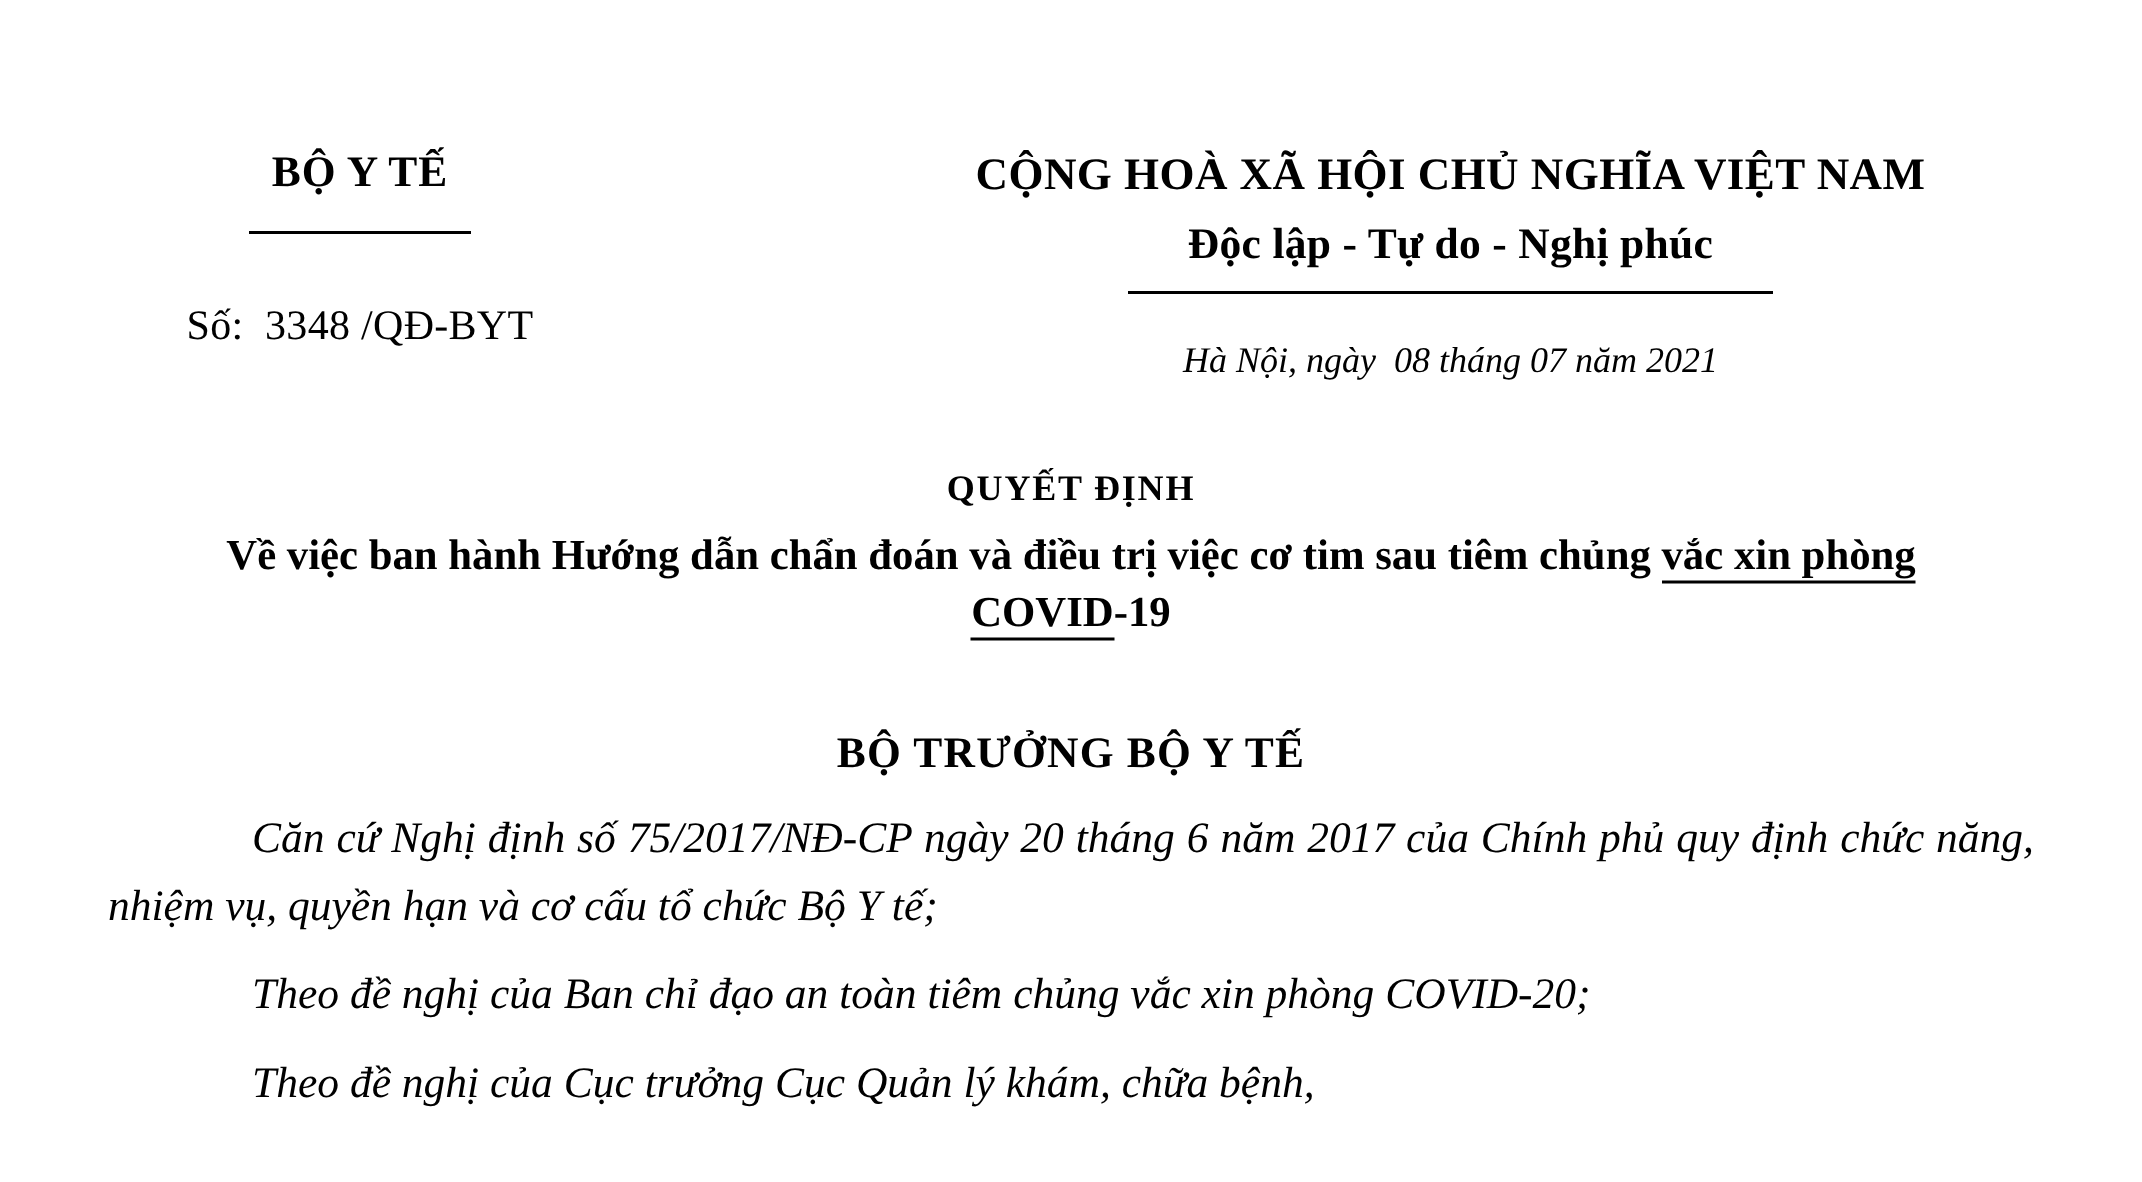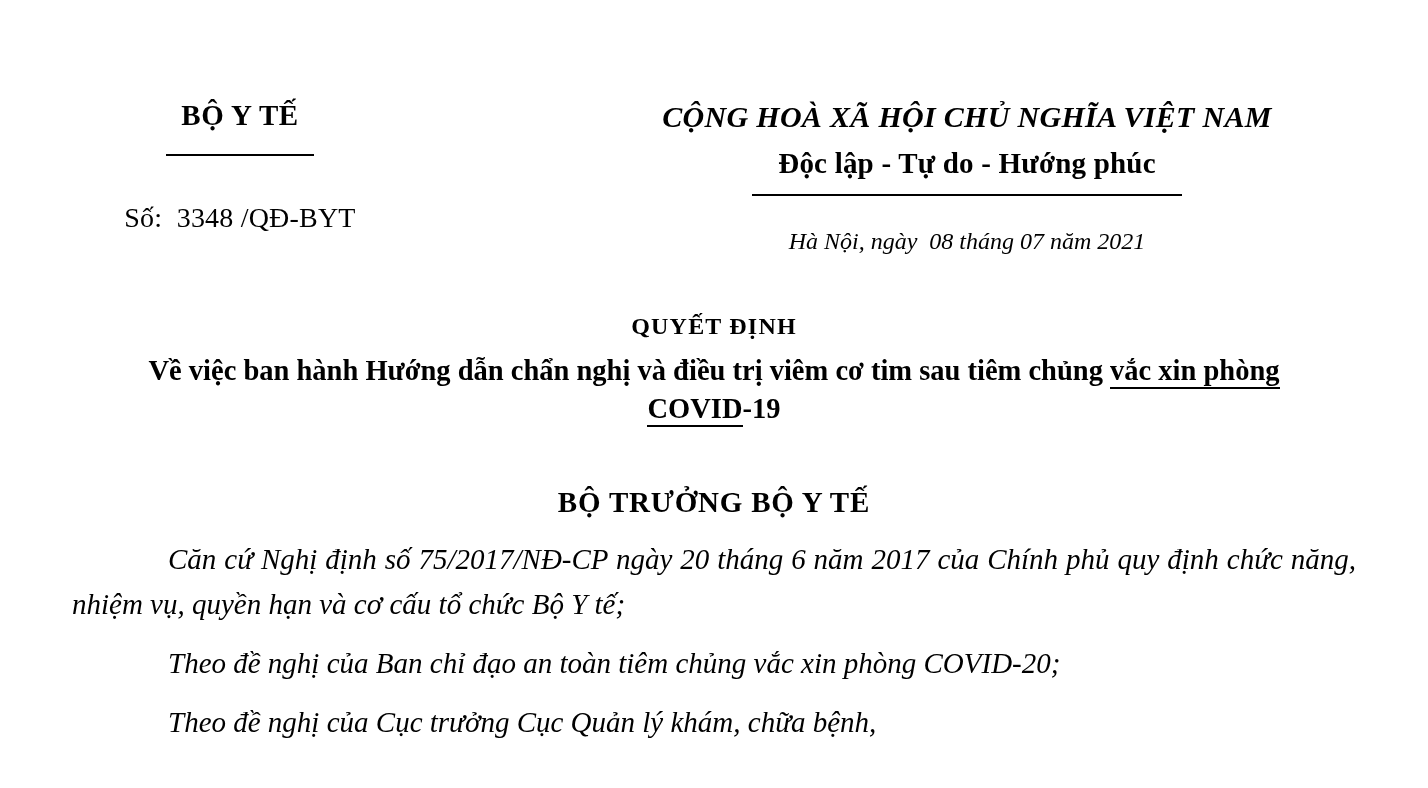--- a/index.html
+++ b/index.html
@@ -58,21 +58,20 @@
     letter-spacing: 0.2px;
     white-space: pre;
   }
 
   .nation {
     font-weight: bold;
     font-size: 30px;
     letter-spacing: 0.3px;
     line-height: 1.15;
     white-space: nowrap;
-    font-style: italic;
   }
   .motto {
     font-weight: bold;
     font-size: 29px;
     margin-top: 12px;
     letter-spacing: 0.2px;
   }
   .rule-long {
     width: 430px;
     height: 0;
@@ -144,31 +143,31 @@
   <div class="header">
 
     <div class="header-left">
       <div class="org-name">BỘ Y TẾ</div>
       <div class="rule-short"></div>
       <div class="doc-number">Số:  3348 /QĐ-BYT</div>
     </div>
 
     <div class="header-right">
       <div class="nation">CỘNG HOÀ XÃ HỘI CHỦ NGHĨA VIỆT NAM</div>
-      <div class="motto">Độc lập - Tự do - Hướng phúc</div>
+      <div class="motto">Độc lập - Tự do - Nghị phúc</div>
       <div class="rule-long"></div>
       <div class="place-date">Hà Nội, ngày  08 tháng 07 năm 2021</div>
     </div>
 
   </div>
 
   <div class="title-block">
     <div class="decision-word">QUYẾT ĐỊNH</div>
     <div class="subtitle">
-      <span>Về việc ban hành Hướng dẫn chẩn nghị và điều trị viêm cơ tim sau tiêm</span>
+      <span>Về việc ban hành Hướng dẫn chẩn đoán và điều trị việc cơ tim sau tiêm</span>
       <span>chủng </span><span class="u">vắc xin phòng COVID</span><span>-19</span>
     </div>
   </div>
 
   <div class="minister">BỘ TRƯỞNG BỘ Y TẾ</div>
 
   <div class="body-block">
     <p class="para">Căn cứ Nghị định số 75/2017/NĐ-CP ngày 20 tháng 6 năm 2017 của Chính phủ quy định chức năng, nhiệm vụ, quyền hạn và cơ cấu tổ chức Bộ Y tế;</p>
     <p class="para nojustify">Theo đề nghị của Ban chỉ đạo an toàn tiêm chủng vắc xin phòng COVID-20;</p>
     <p class="para nojustify">Theo đề nghị của Cục trưởng Cục Quản lý khám, chữa bệnh,</p>

